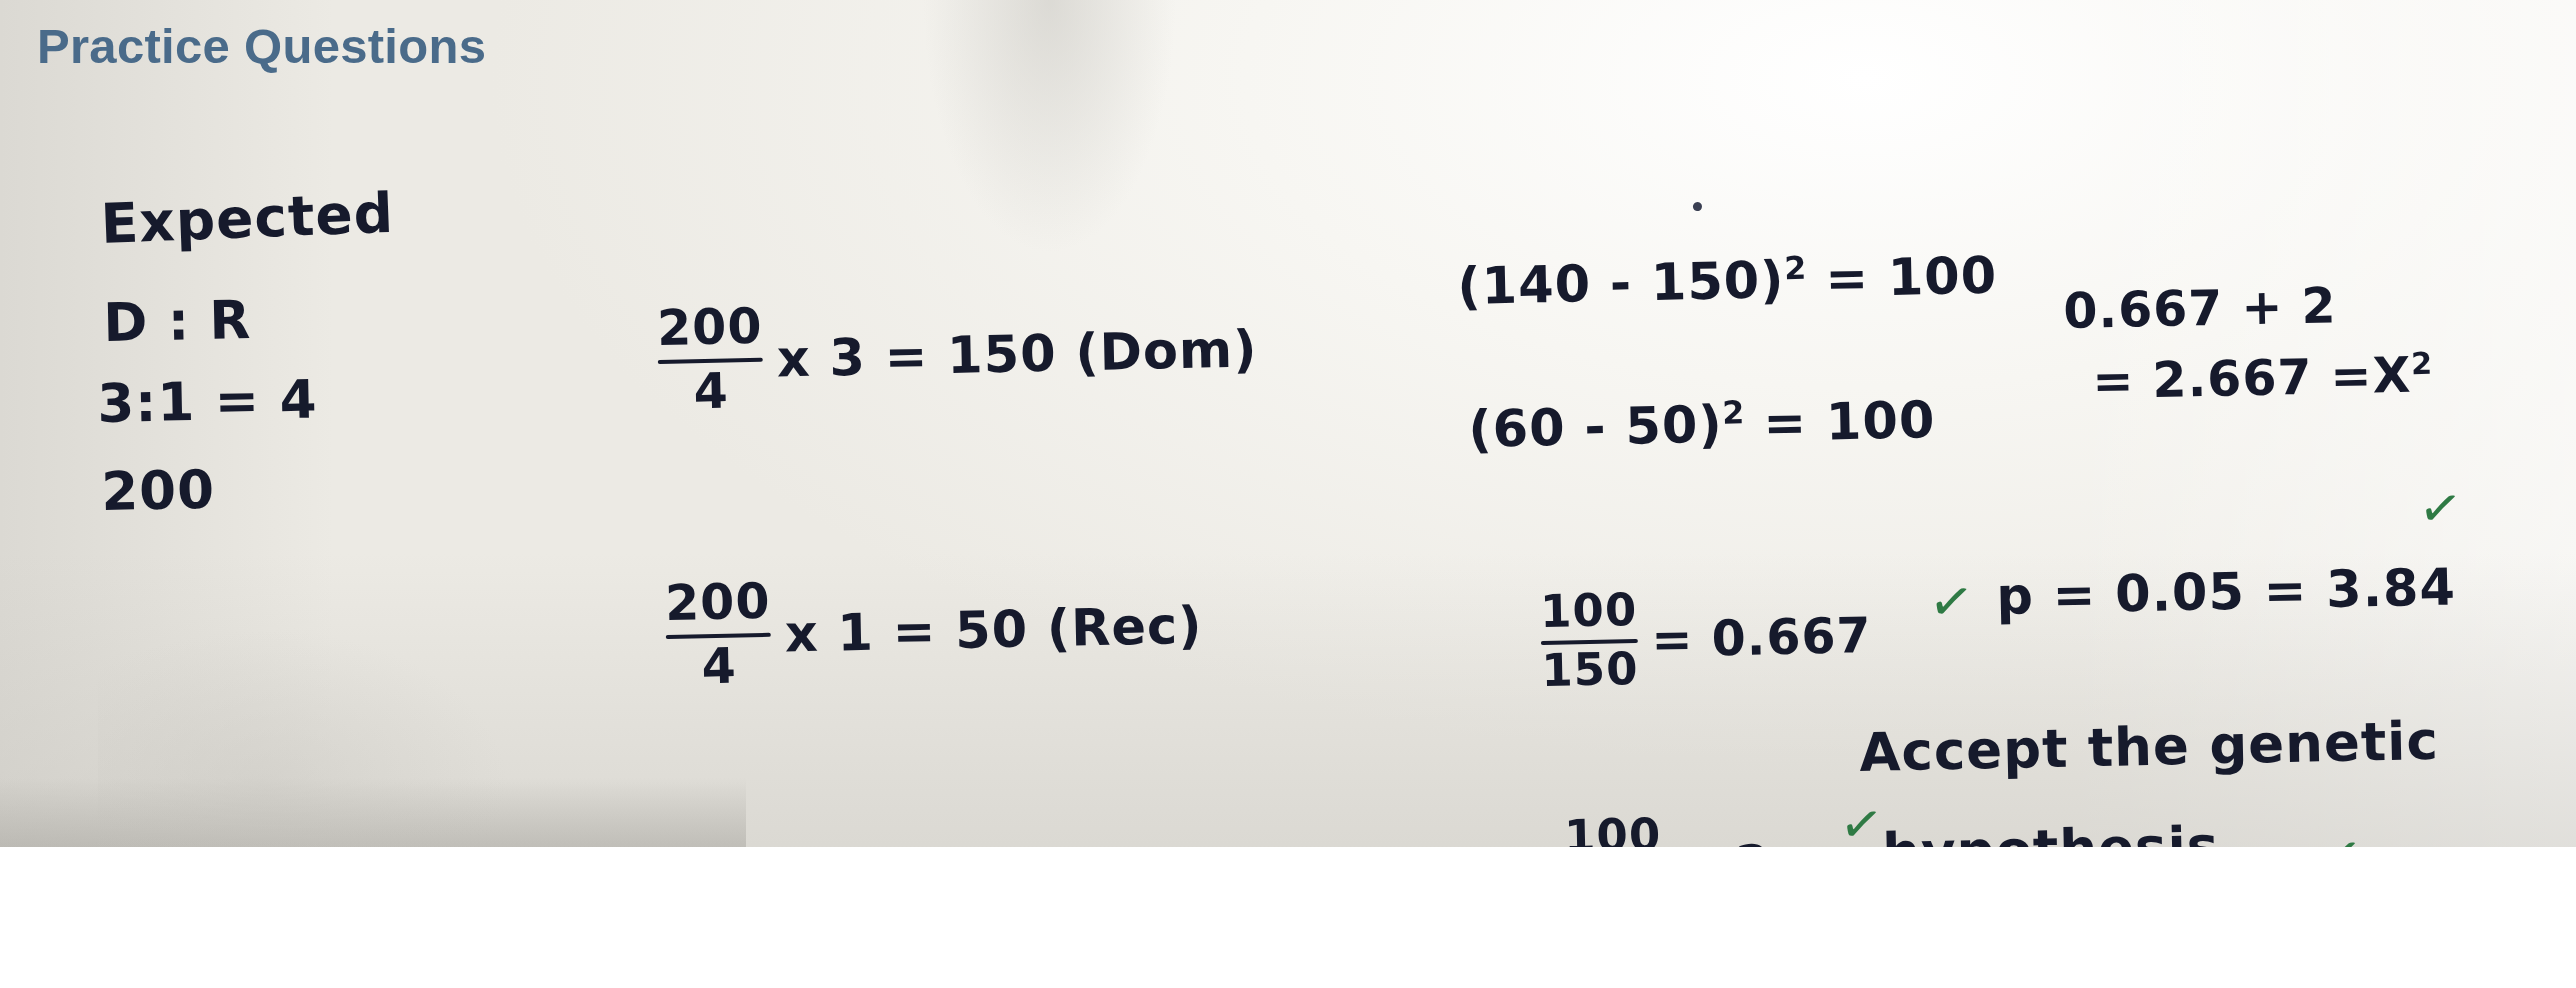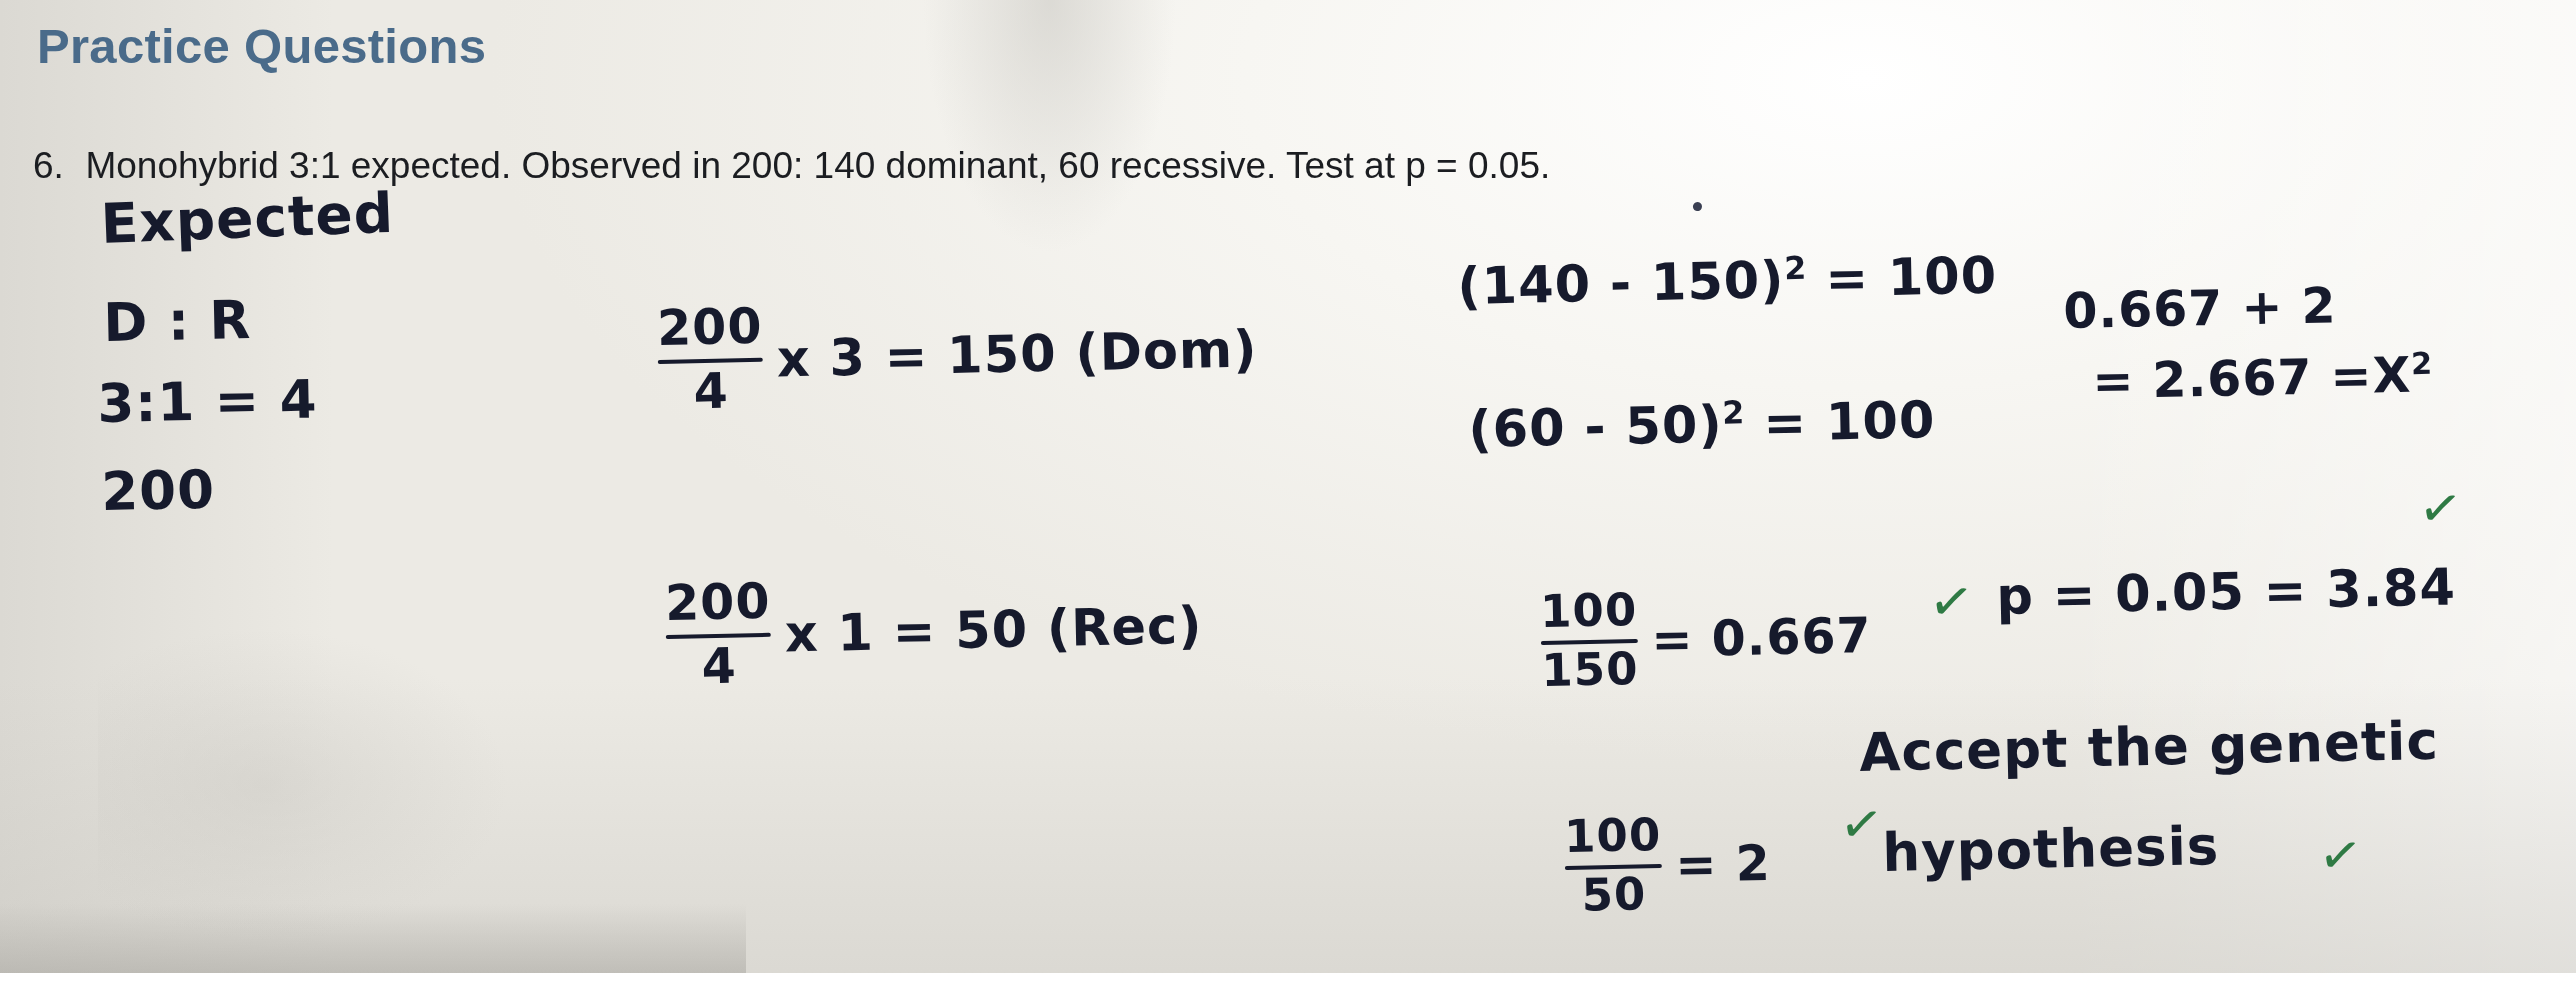--- a/index.html
+++ b/index.html
@@ -6,21 +6,21 @@
     margin: 0;
     padding: 0;
     background: #ffffff;
   }
   body {
     font-family: "Liberation Sans", sans-serif;
   }
   #page {
     position: relative;
     width: 2576px;
-    height: 973px;
+    height: 847px;
     overflow: hidden;
     
     background:
       radial-gradient(ellipse 1373px 687px at 1864px 78px, #ffffff 0%, #f7f6f2 45%, #eceae4 100%),
       linear-gradient(175deg, #fbfaf7 0%, #f3f1ec 60%, #e9e7e1 100%);
   }
   
   .shade {
     position: absolute;
     pointer-events: none;
@@ -161,23 +161,20 @@
 
   <div class="shade left-dark"></div>
   <div class="shade right-light"></div>
   <div class="shade bottom-dark"></div>
   <div class="shade bottom-strip"></div>
   <div class="shade crease1"></div>
   <div class="shade crease2"></div>
 
   <div id="heading" class="printed">Practice Questions</div>
 
-  <div id="question" class="printed">
-    <span class="qnum">6.</span><span>Monohybrid 3:1 expected. Observed in 200: 140 dominant, 60 recessive. Test at p = 0.05.</span>
-  </div>
 
   <div class="hw ink skew" style="left:102px; top:192px; font-size:55px;">Expected</div>
 
   <div class="hw ink skew-sm" style="left:104px; top:292px; font-size:53px;">D : R</div>
 
   <div class="hw ink skew-sm" style="left:98px; top:373px; font-size:53px;">3:1 = 4</div>
 
   <div class="hw ink skew-sm" style="left:102px; top:461px; font-size:53px;">200</div>
 
   <div class="frac-row skew-sm" style="left:659px; top:304px;">

